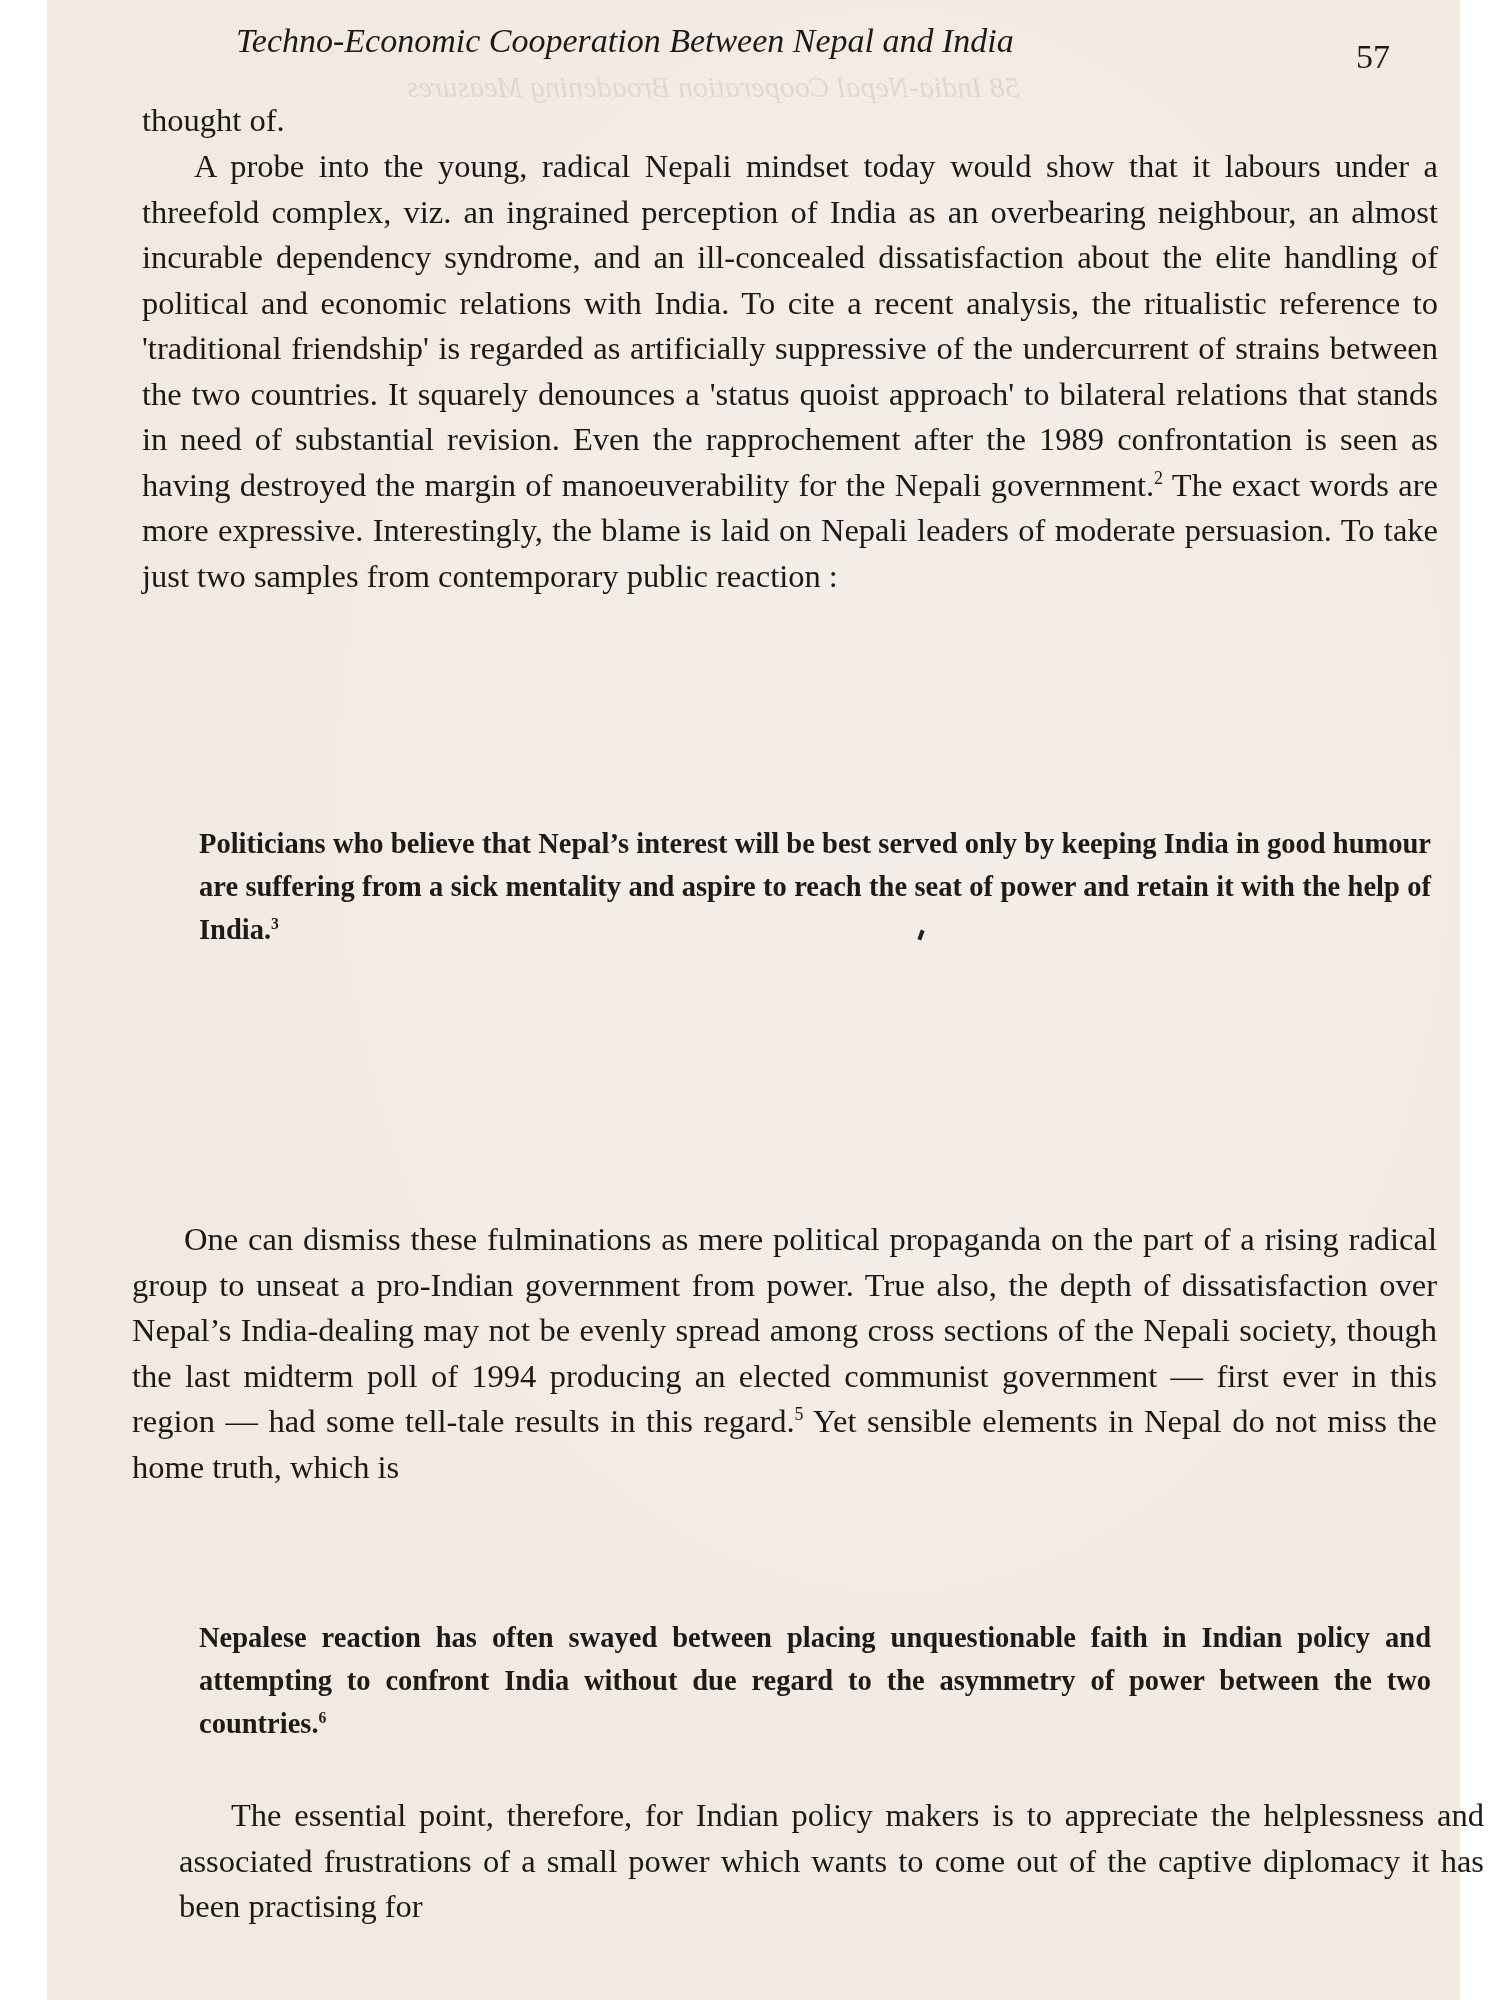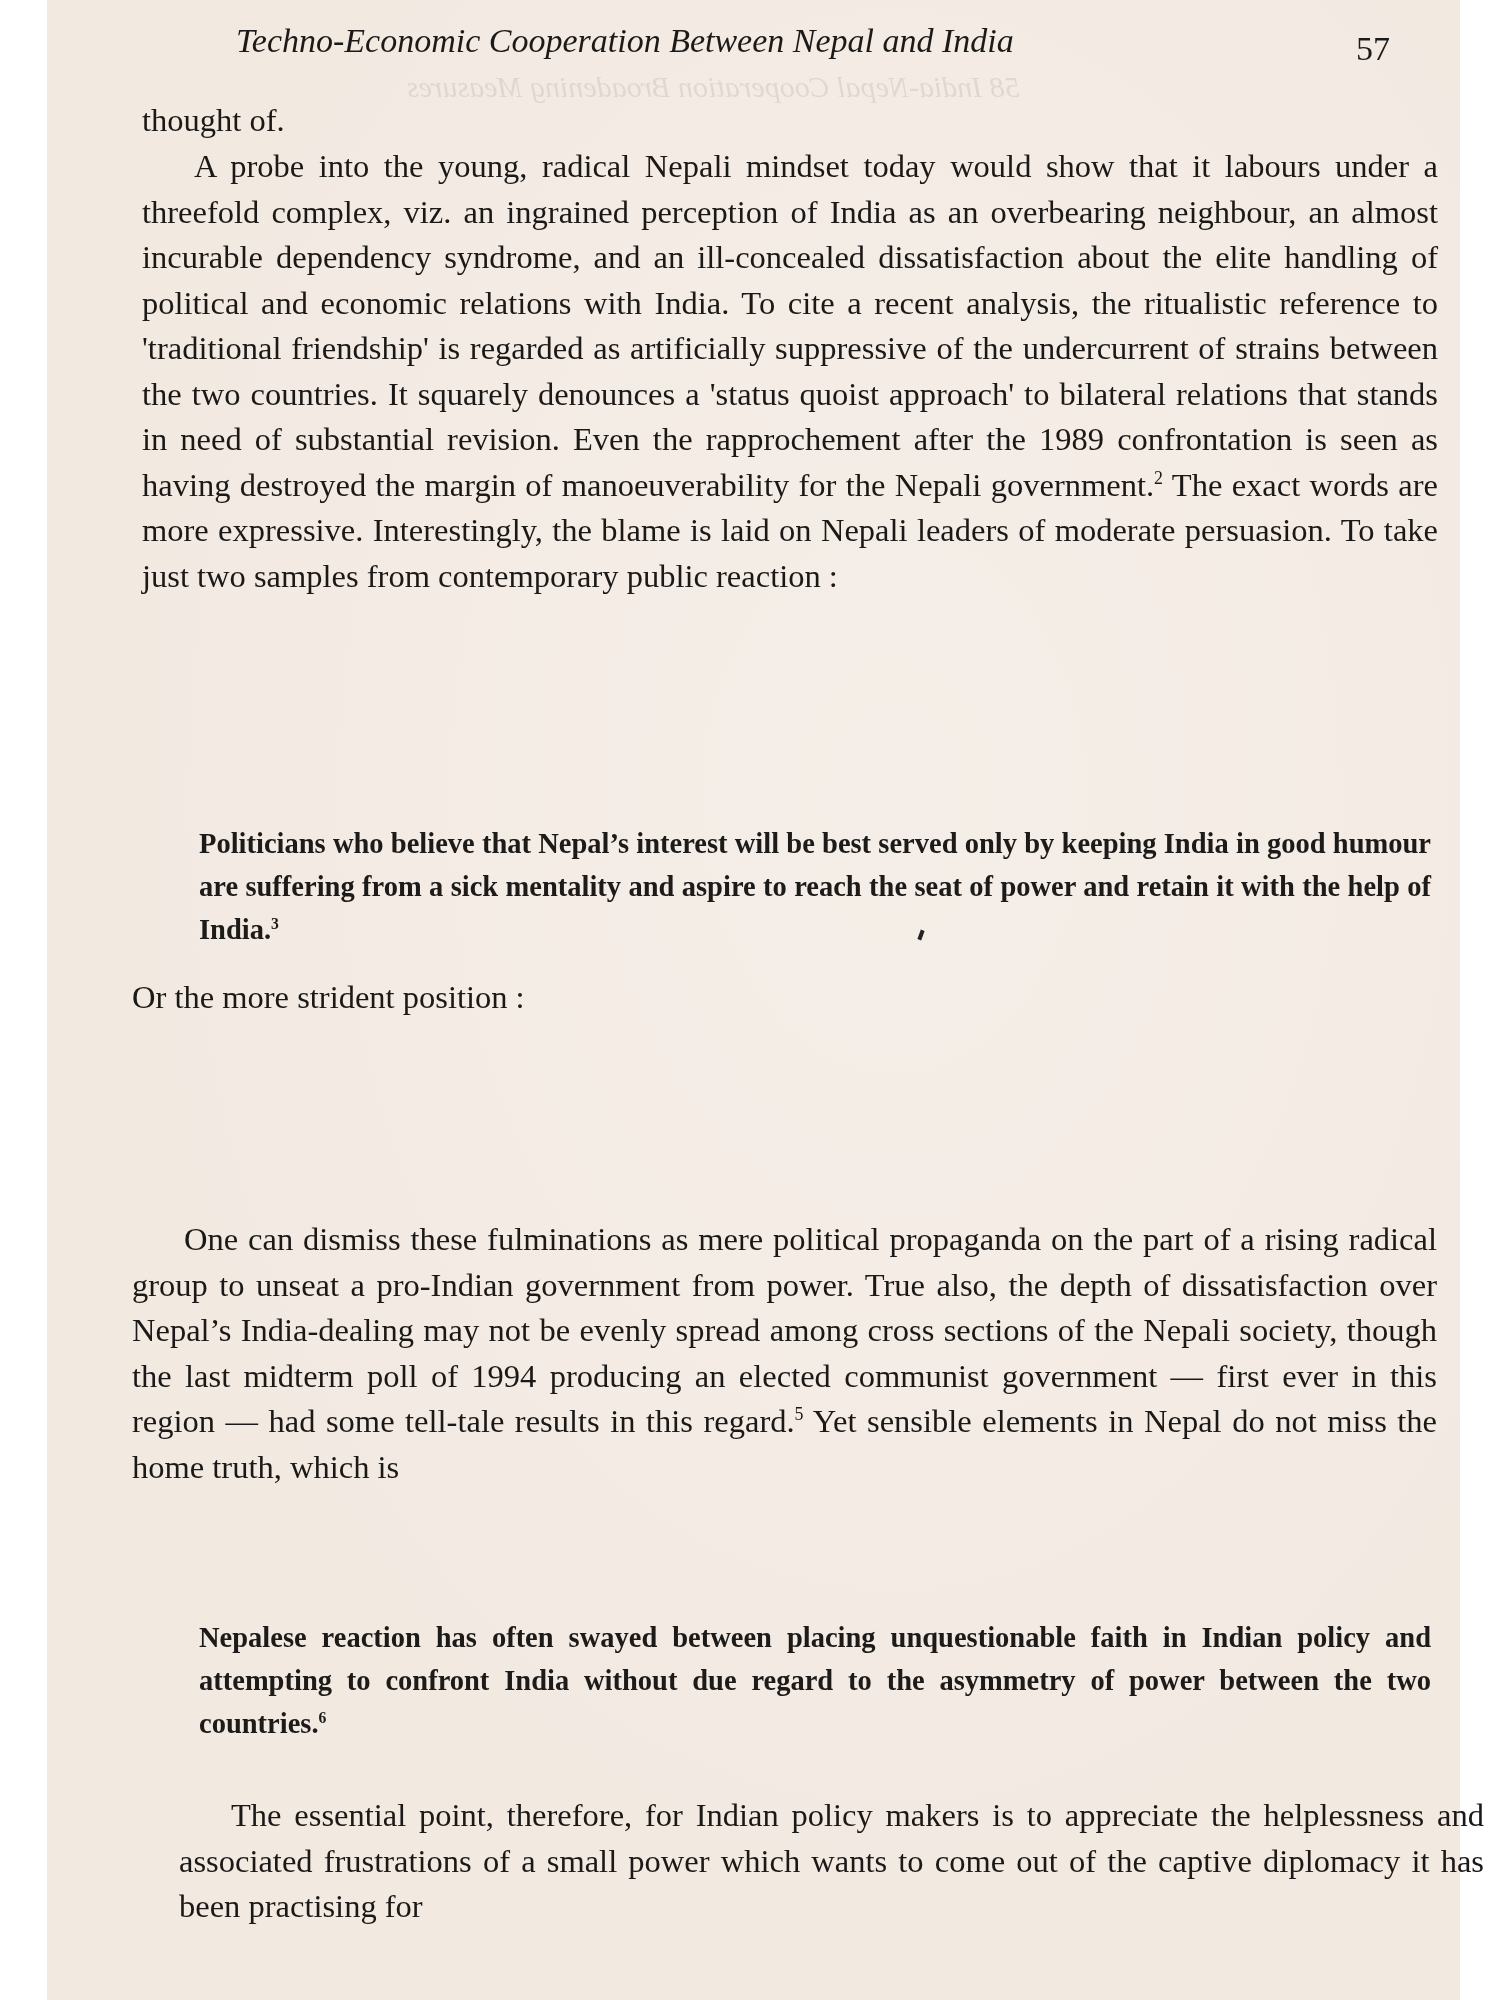--- a/index.html
+++ b/index.html
@@ -8,21 +8,21 @@
     position:absolute; left:47px; top:0; width:1413px; height:2000px;
     background:#f2e9e1;
     background-image: radial-gradient(ellipse at 60% 40%, rgba(255,255,255,0.25), rgba(0,0,0,0) 70%);
   }
   .header {
     position:absolute; top:16px; left:180px; right:70px; height:50px;
     font-family:"Liberation Serif", serif; font-style:italic;
     font-size:34px; color:#1c1a18;
   }
   .header .title { position:absolute; left:0; top:6px;margin-left:9px; }
-  .header .pageno { position:absolute; right:0; top:14px; font-style:normal;text-align:center; }
+  .header .pageno { position:absolute; right:0; top:22px; font-style:normal;text-align:center; }
   .text {
     position:absolute; left:95px; width:1296px;
     font-family:"Liberation Serif", serif; color:#1b1917;
   }
   .body-p {
     font-size:32.5px; line-height:45.5px; text-align:justify;
     margin:0;
   }
   .indent { text-indent:52px; }
   .quote {
@@ -59,21 +59,20 @@
   </div>
 
   <div class="text" style="top:144px;">
     <p class="body-p indent"><span>A probe into the young, radical Nepali mindset today would show that it labours under a threefold complex, viz. an ingrained perception of India as an overbearing neighbour, an almost incurable dependency syndrome, and an ill-concealed dissatisfaction about the elite handling of political and economic relations with India. To cite a recent analysis, the ritualistic reference to 'traditional friendship' is regarded as artifi­cially suppressive of the undercurrent of strains between the two countries. It squarely denounces a 'status quoist approach' to bilateral relations that stands in need of substantial revision. Even the rap­prochement after the 1989 confrontation is seen as having destroyed the margin of manoeuverability for the Nepali government.</span><sup>2</sup><span> The exact words are more expressive. Interestingly, the blame is laid on Nepali leaders of moderate persuasion. To take just two samples from contem­porary public reaction :</span></p>
   </div>
 
   <p class="quote" style="top:822px;"><span>Politicians who believe that Nepal’s interest will be best served only by keeping India in good humour are suffering from a sick mentality and aspire to reach the seat of power and retain it with the help of India.</span><sup>3</sup></p>
 
   <div class="mark" style="left:872px; top:930px;"></div>
 
-  <div class="lead" style="top:975px;">Or the more strident position :</div>
 
 
   <div class="text" style="top:1217px; left:85px; width:1305px;">
     <p class="body-p indent"><span>One can dismiss these fulminations as mere political propaganda on the part of a rising radical group to unseat a pro-Indian government from power. True also, the depth of dissatisfaction over Nepal’s India-dealing may not be evenly spread among cross sections of the Nepali society, though the last midterm poll of 1994 producing an elected communist government — first ever in this region — had some tell-tale results in this regard.</span><sup>5</sup><span> Yet sensible elements in Nepal do not miss the home truth, which is</span></p>
   </div>
 
   <p class="quote" style="top:1616px;"><span>Nepalese reaction  has often swayed between placing unquestionable faith in Indian policy and attempting to confront India without due regard to the asymmetry of power between the two countries.</span><sup>6</sup></p>
 
   <div class="text" style="top:1793px; left:85px; width:1305px;margin-left:47px;">
     <p class="body-p indent">The essential point, therefore, for Indian policy makers is to appre­ciate the helplessness and associated frustrations of a small power which wants to come out of the captive diplomacy it has been  practising  for</p>

